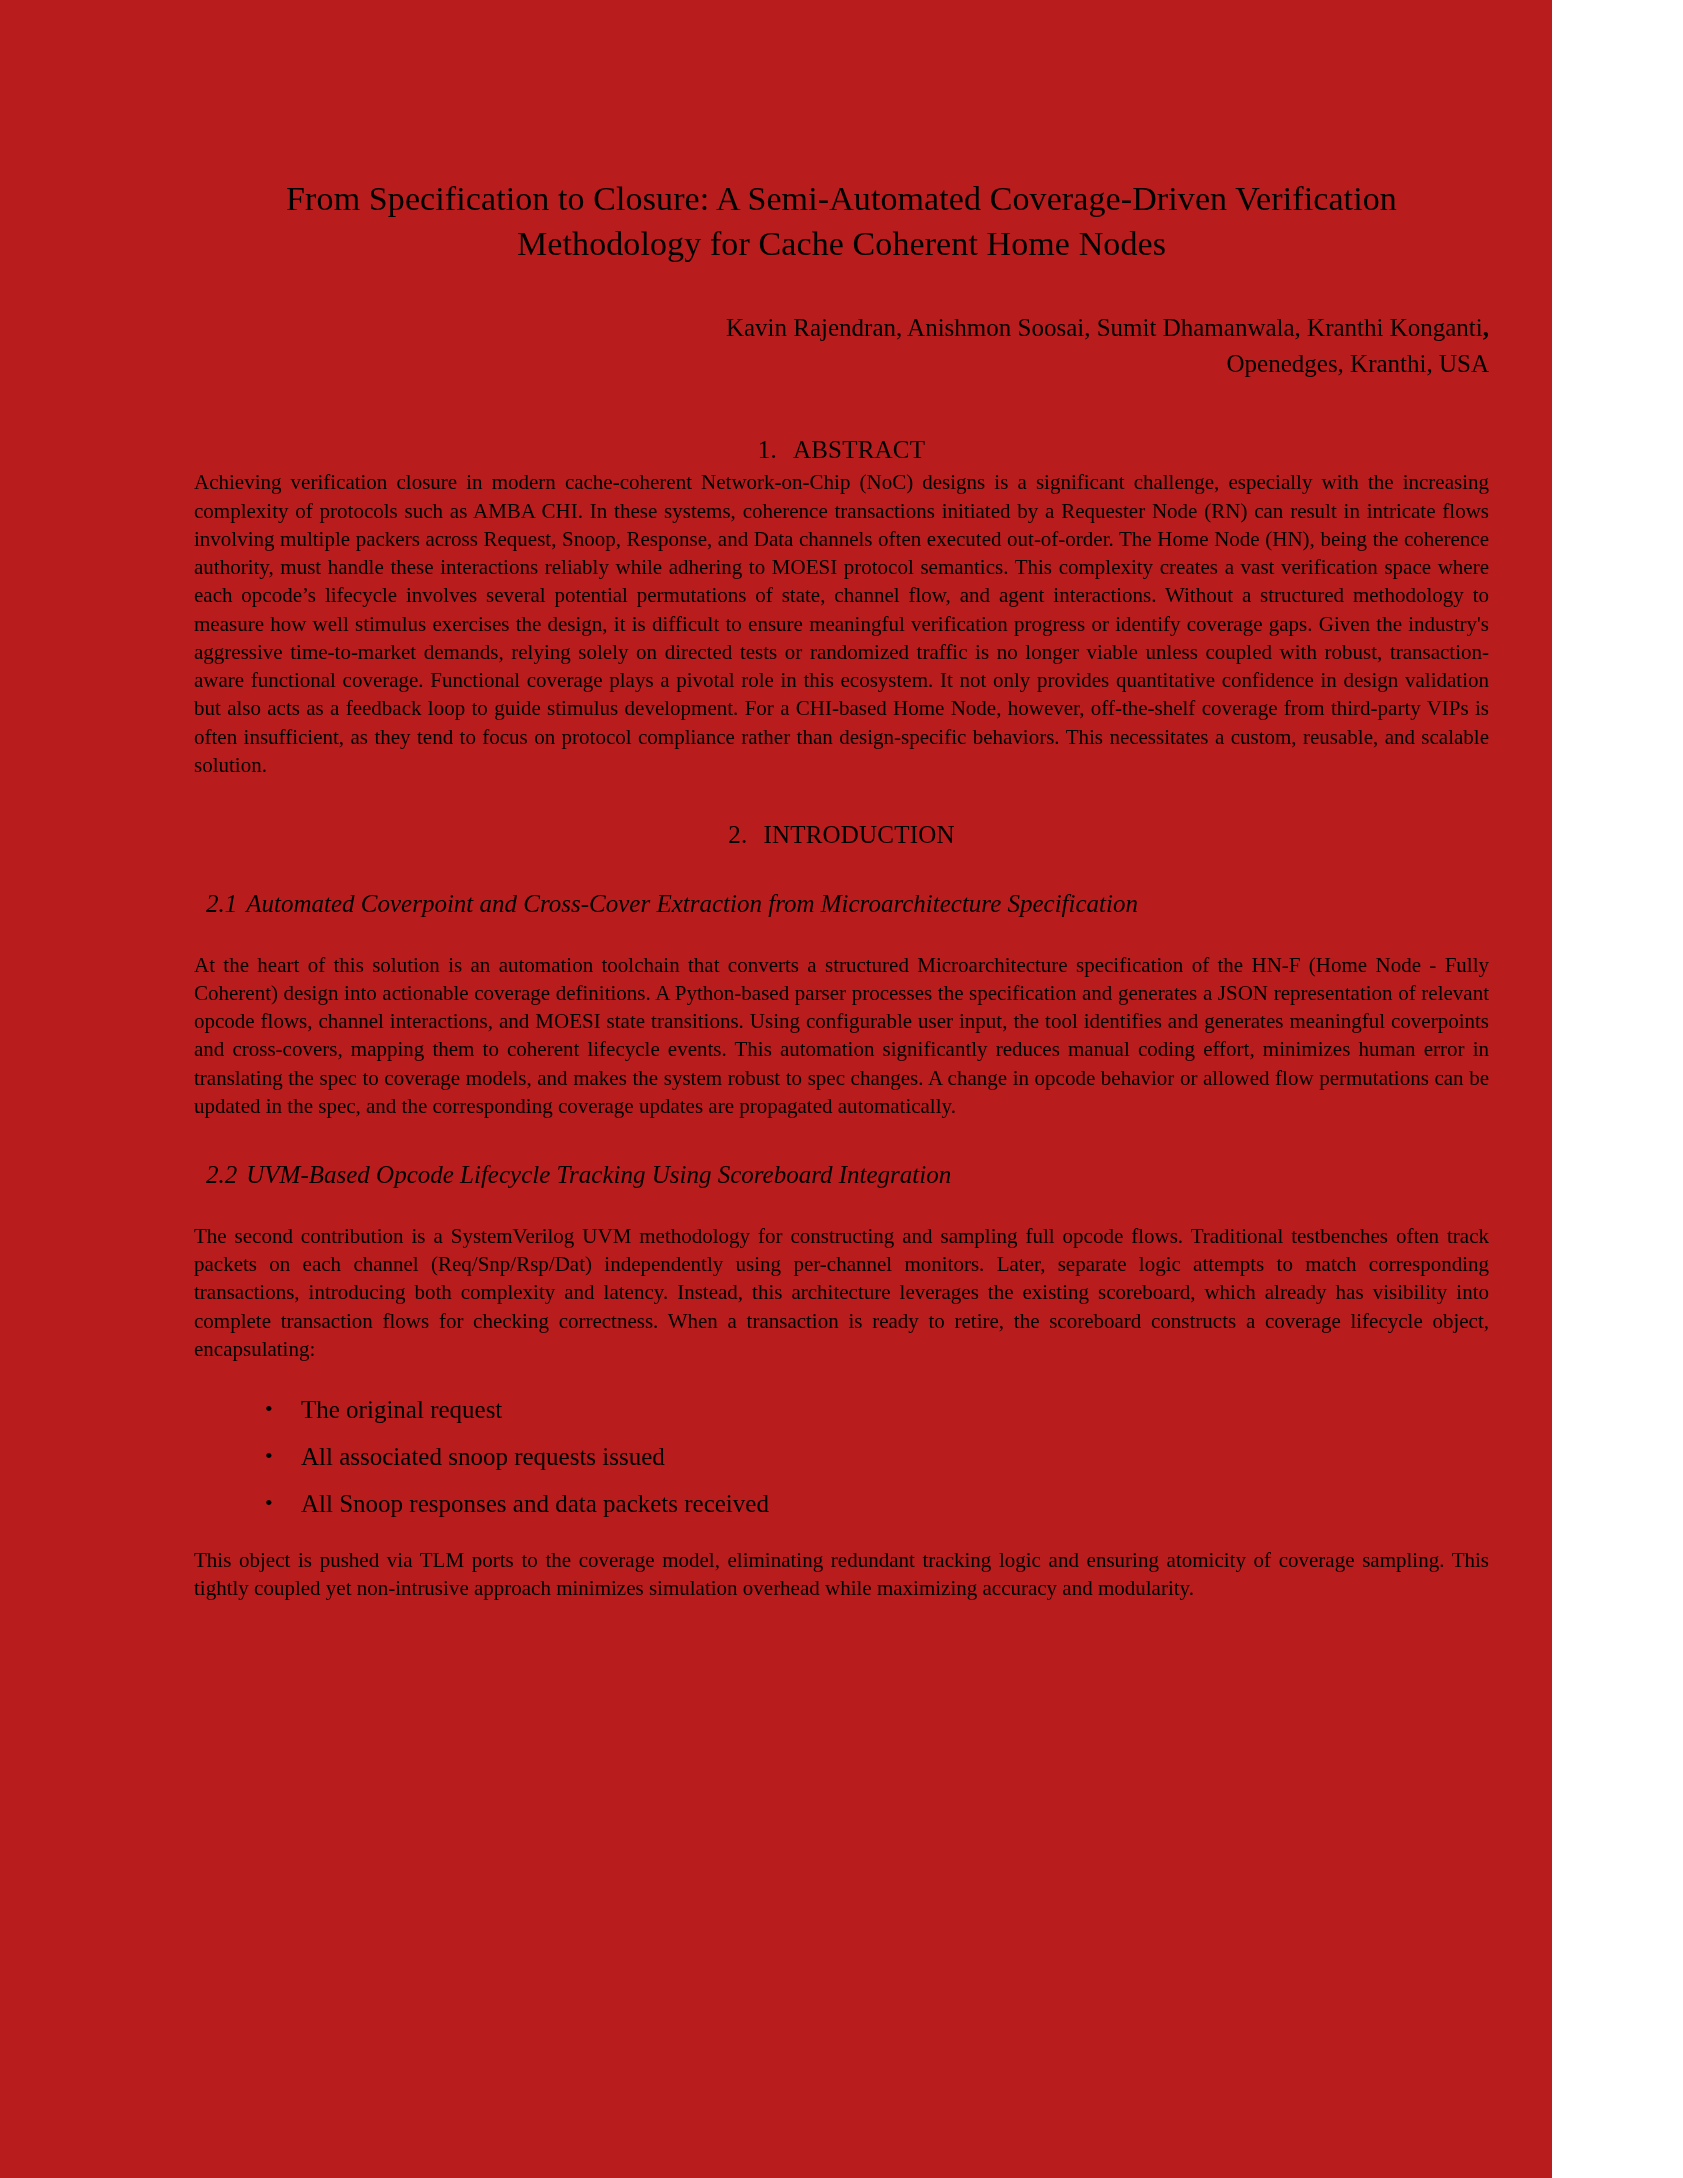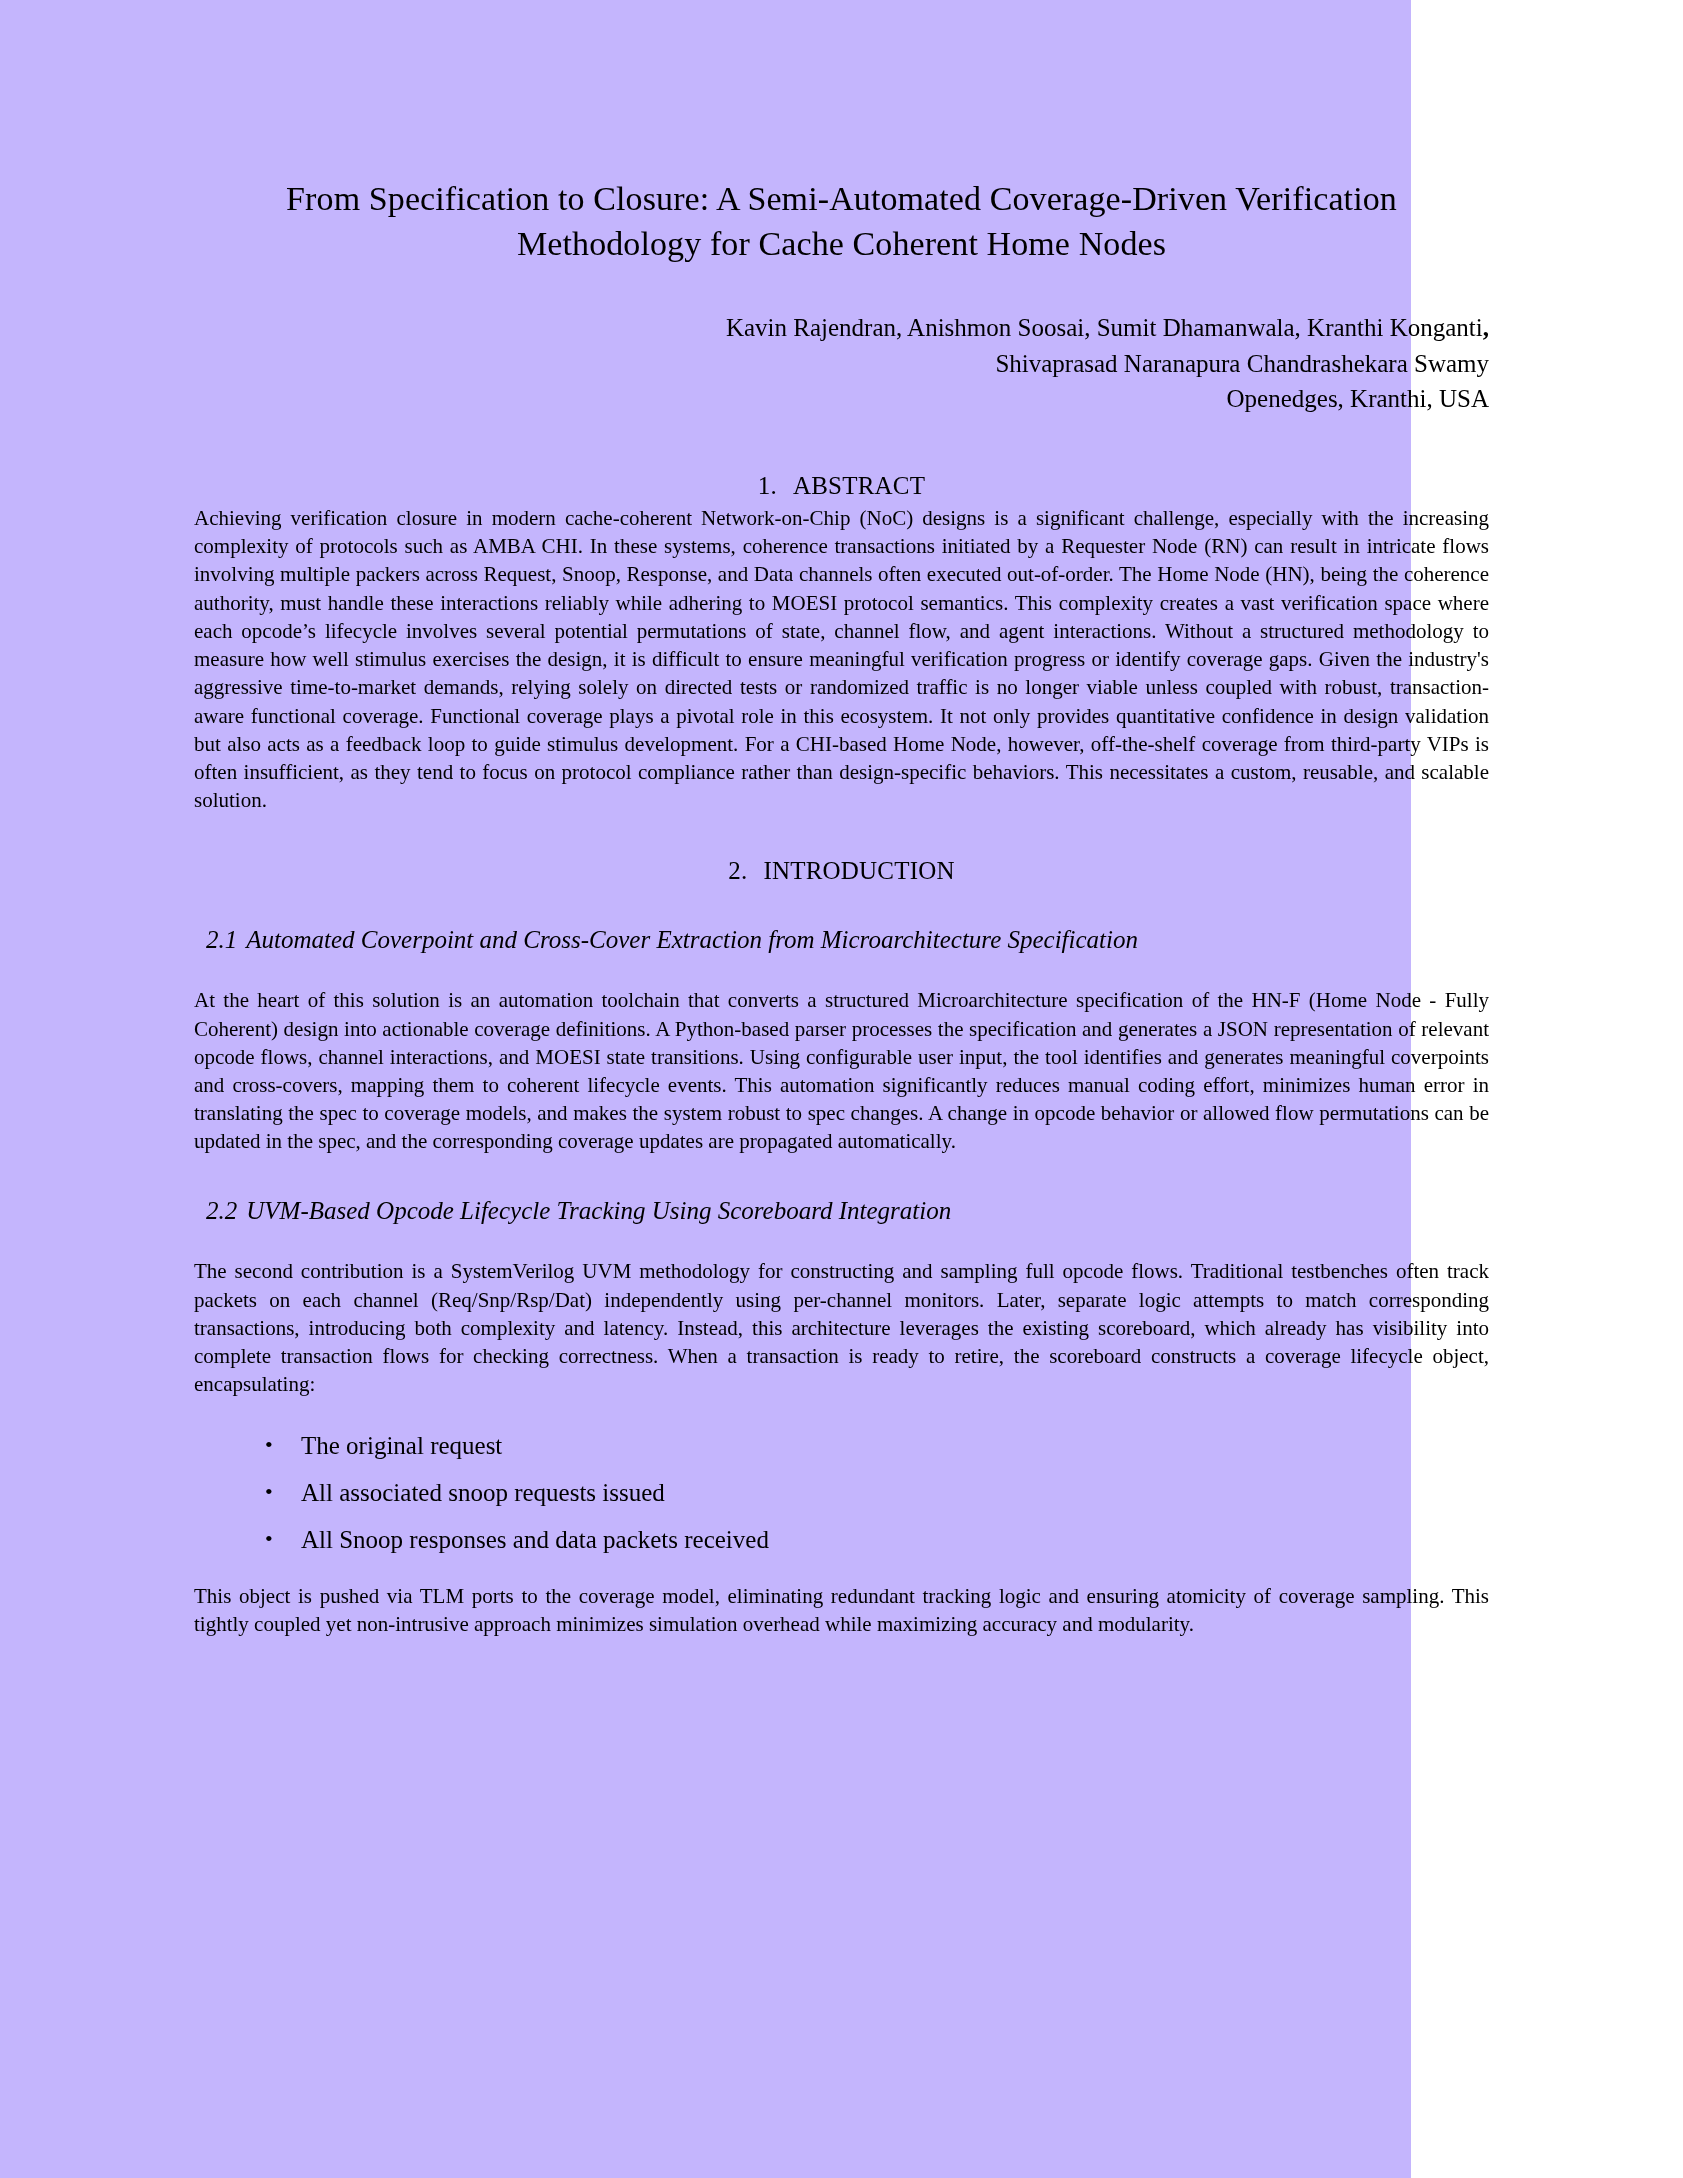--- a/index.html
+++ b/index.html
@@ -10,23 +10,23 @@
   body {
     width: 1683px;
     height: 2178px;
     font-family: "Liberation Serif", "DejaVu Serif", serif;
     color: #000000;
     -webkit-font-smoothing: antialiased;
   }
 
   .page {
     position: relative;
-    width: 1411px;
+    width: 1552px;
     height: 2178px;
-    background: #c4b5fd;
+    background: #b91c1c;
     box-sizing: border-box;
   }
 
   
   .content {
     position: absolute;
     left: 194px;
     top: 176px;
     width: 1295px;
   }
@@ -131,21 +131,20 @@
 <div class="page">
   <div class="content">
 
     <h1 class="doc-title">
       <span>From Specification to Closure: A Semi-Automated Coverage-Driven Verification Methodology</span>
       <span>for Cache Coherent Home Nodes</span>
     </h1>
 
     <div class="authors">
       <span class="line"><span>Kavin Rajendran, Anishmon Soosai, Sumit Dhamanwala, Kranthi Konganti</span><span class="trail-bold">,</span></span>
-      <span class="line">Shivaprasad Naranapura Chandrashekara Swamy</span>
       <span class="line">Openedges, Kranthi, USA</span>
     </div>
 
     <h2 class="section-heading h-abstract">
       <span class="num">1.</span><span>ABSTRACT</span>
     </h2>
     <p class="body after-heading">Achieving verification closure in modern cache-coherent Network-on-Chip (NoC) designs is a significant challenge, especially with the increasing complexity of protocols such as AMBA CHI. In these systems, coherence transactions initiated by a Requester Node (RN) can result in intricate flows involving multiple packers across Request, Snoop, Response, and Data channels often executed out-of-order. The Home Node (HN), being the coherence authority, must handle these interactions reliably while adhering to MOESI protocol semantics. This complexity creates a vast verification space where each opcode’s lifecycle involves several potential permutations of state, channel flow, and agent interactions. Without a structured methodology to measure how well stimulus exercises the design, it is difficult to ensure meaningful verification progress or identify coverage gaps. Given the industry's aggressive time-to-market demands, relying solely on directed tests or randomized traffic is no longer viable unless coupled with robust, transaction-aware functional coverage. Functional coverage plays a pivotal role in this ecosystem. It not only provides quantitative confidence in design validation but also acts as a feedback loop to guide stimulus development. For a CHI-based Home Node, however, off-the-shelf coverage from third-party VIPs is often insufficient, as they tend to focus on protocol compliance rather than design-specific behaviors. This necessitates a custom, reusable, and scalable solution.</p>
 
     <h2 class="section-heading h-intro">
       <span class="num">2.</span><span>INTRODUCTION</span>

